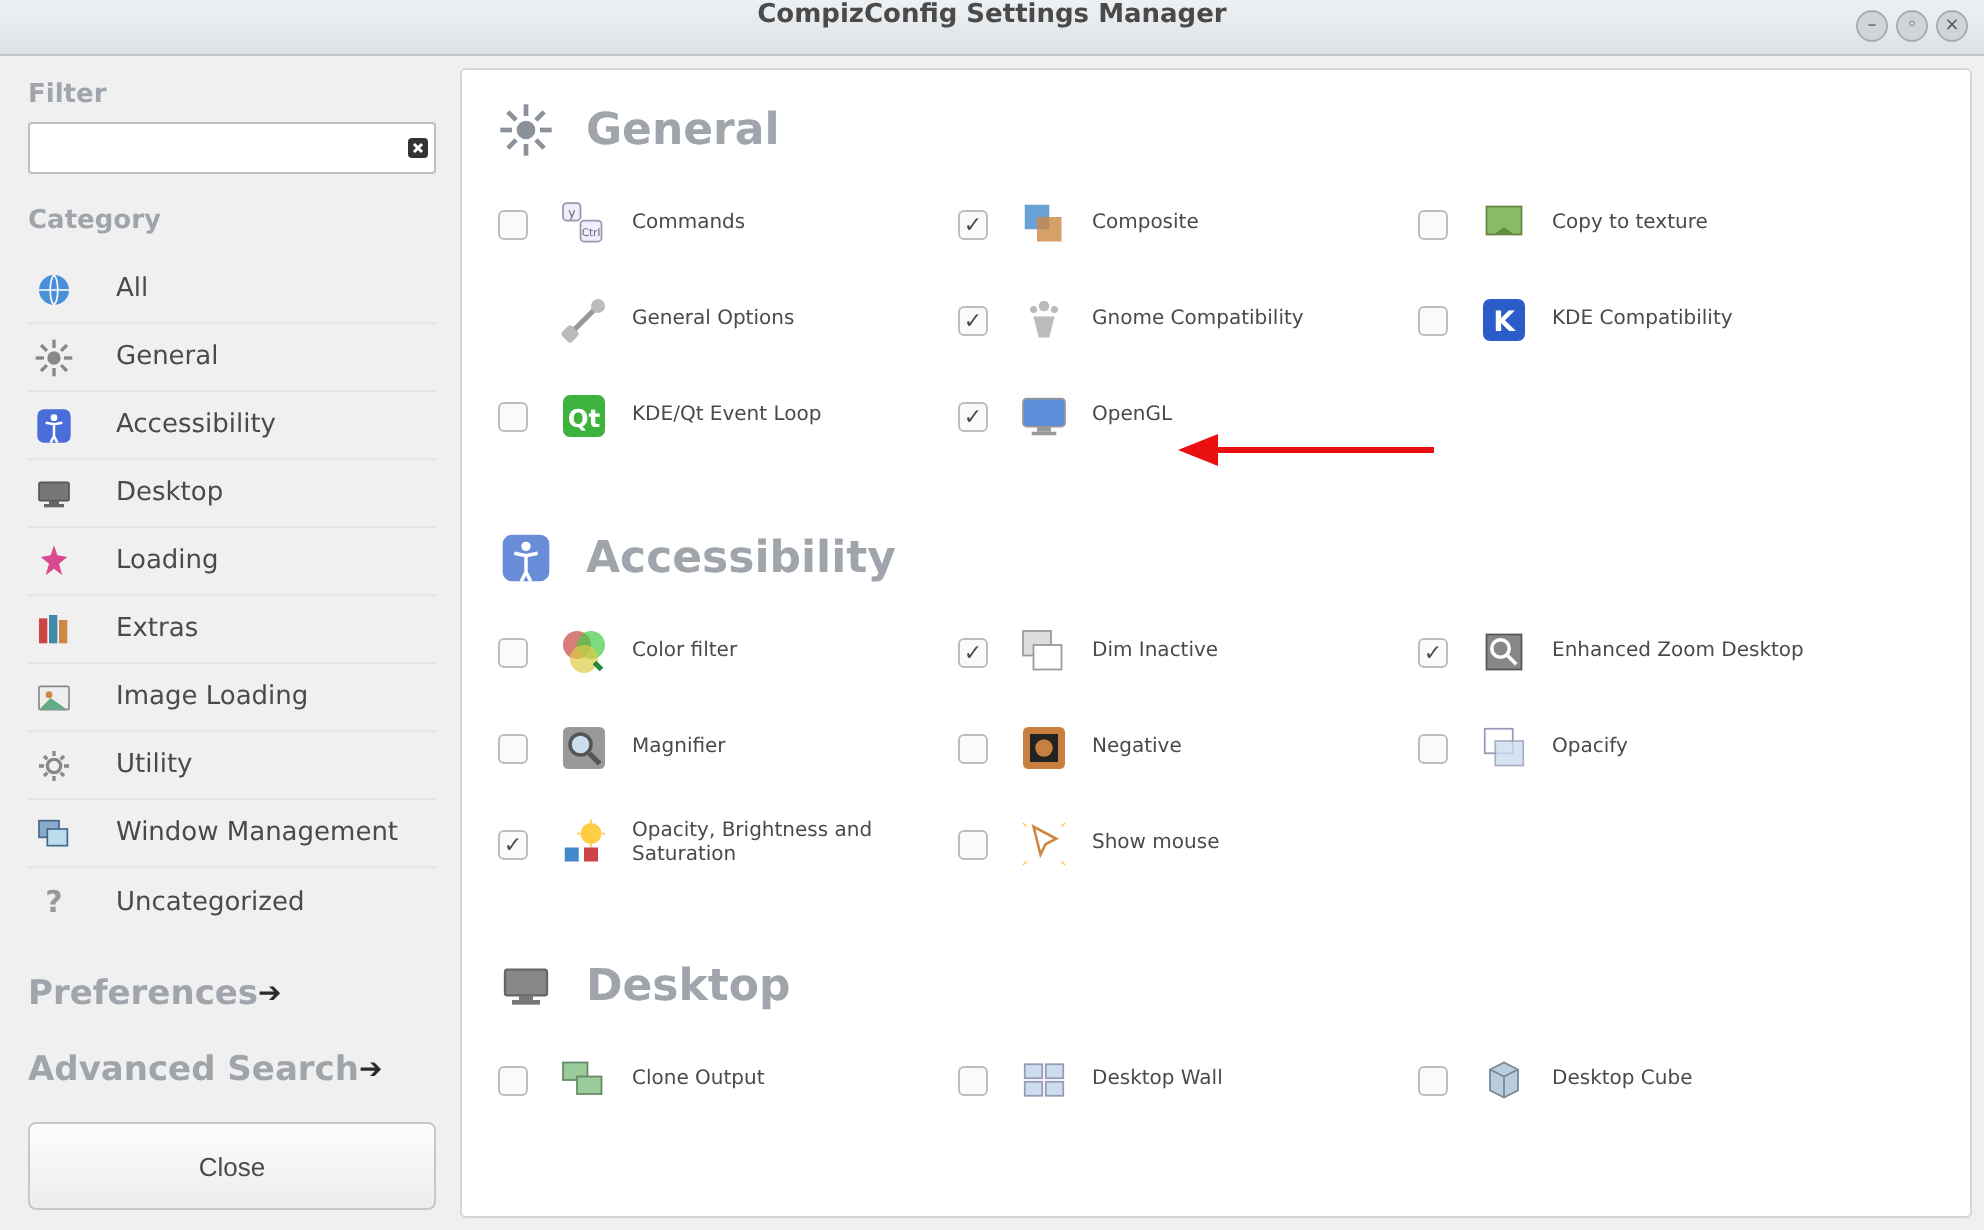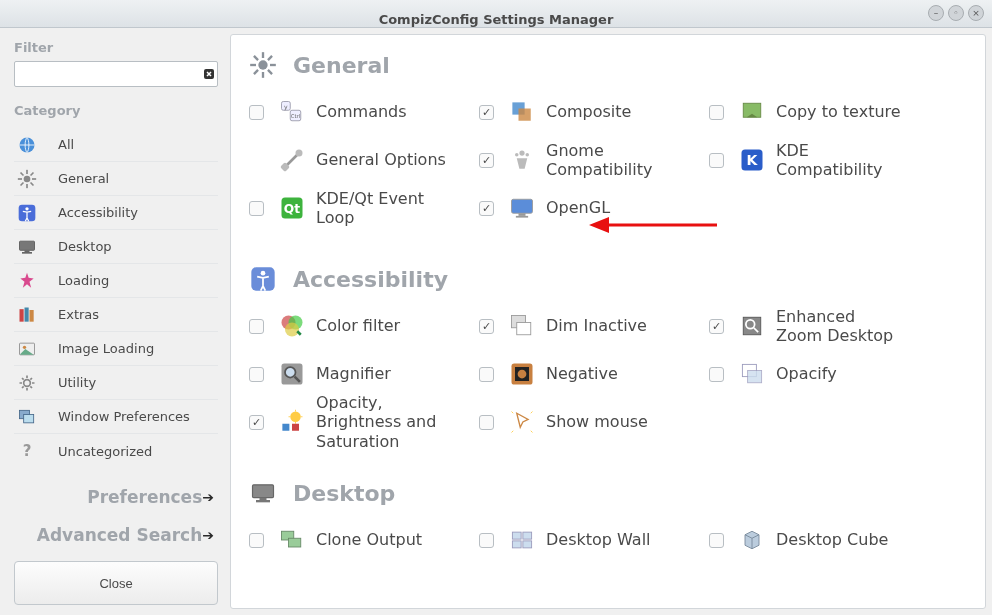--- a/index.html
+++ b/index.html
@@ -10,21 +10,21 @@
       color: #4a4a4a;
       width: 992px;
       height: 615px;
       overflow: hidden;
     }
     .titlebar {
       height: 28px;
       background: linear-gradient(to bottom, #eef1f3, #dde2e6);
       border-bottom: 1px solid #c0c7cd;
       display: flex;
-      align-items: flex-end;
+      align-items: flex-start;
       justify-content: center;
       position: relative;
     }
     .titlebar-title {
       font-weight: bold;
       color: #4a4a4a;
       font-size: 13px;
     }
     .titlebar-buttons {
       position: absolute;
@@ -103,21 +103,21 @@
       width: 22px; height: 22px;
       display: flex;
       align-items: center;
       justify-content: center;
       font-size: 16px;
     }
     .cat-label { flex: 1; font-size: 13px; }
     .sidebar-link-row {
       display: flex;
       align-items: center;
-      justify-content: flex-end;
+      justify-content: flex-start;
       height: 38px;
       font-size: 17px;
       font-weight: bold;
       color: #a0a5ab;
       cursor: pointer;
     }
     .arrow-right {
       font-size: 14px;
       color: #2a2a2a;
       margin-right: 4px;
@@ -197,21 +197,21 @@
     .plugin-icon {
       width: 32px; height: 32px;
       display: flex;
       align-items: center;
       justify-content: center;
       font-size: 20px;
       flex-shrink: 0;
       margin-left: 4px;
     }
     .plugin-label {
-      font-size: 16px;
+      font-size: 10px;
       color: #4a4a4a;
       line-height: 1.2;
       max-width: 130px;
     }
     .red-arrow {
       position: absolute;
       pointer-events: none;
     }
     
     .ic { width: 28px; height: 28px; }
@@ -330,21 +330,21 @@
           </span>
         <span class="cat-label">Utility</span>
       </div>
       <div class="cat-item">
         <span class="cat-icon">
             <svg class="ic-sm" viewBox="0 0 24 24">
               <rect x="3" y="4" width="12" height="10" fill="#8ac" stroke="#468"></rect>
               <rect x="8" y="9" width="12" height="10" fill="#bde" stroke="#468"></rect>
             </svg>
           </span>
-        <span class="cat-label">Window Preferences</span>
+        <span class="cat-label">Window Management</span>
       </div>
       <div class="cat-item">
         <span class="cat-icon">
             <svg class="ic-sm" viewBox="0 0 24 24">
               <text x="12" y="18" text-anchor="middle" font-size="18" fill="#999" font-weight="bold">?</text>
             </svg>
           </span>
         <span class="cat-label">Uncategorized</span>
       </div>
     </div>

